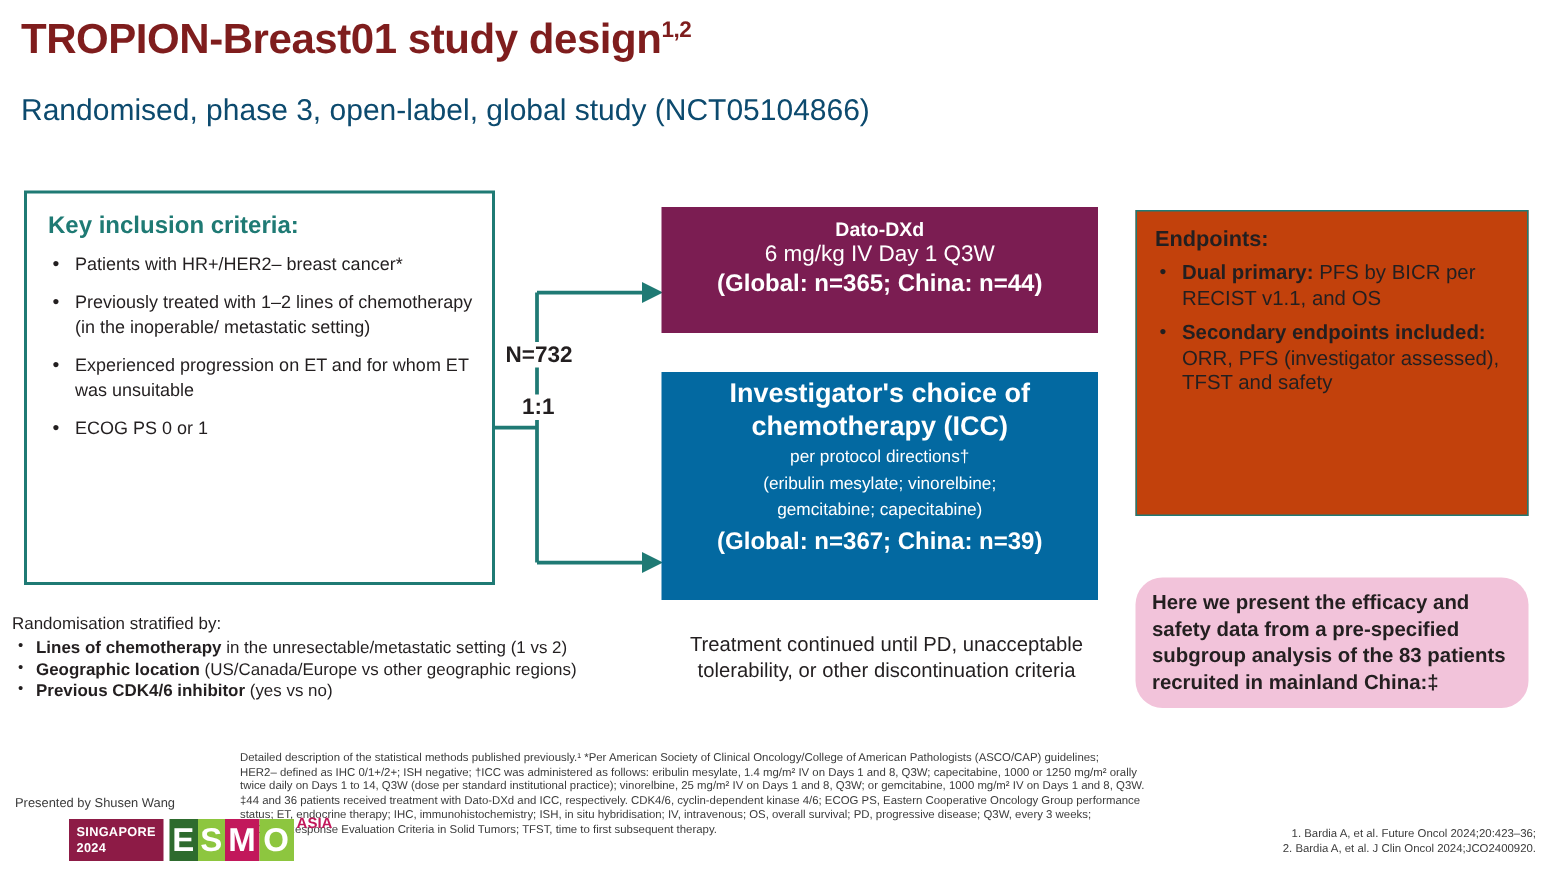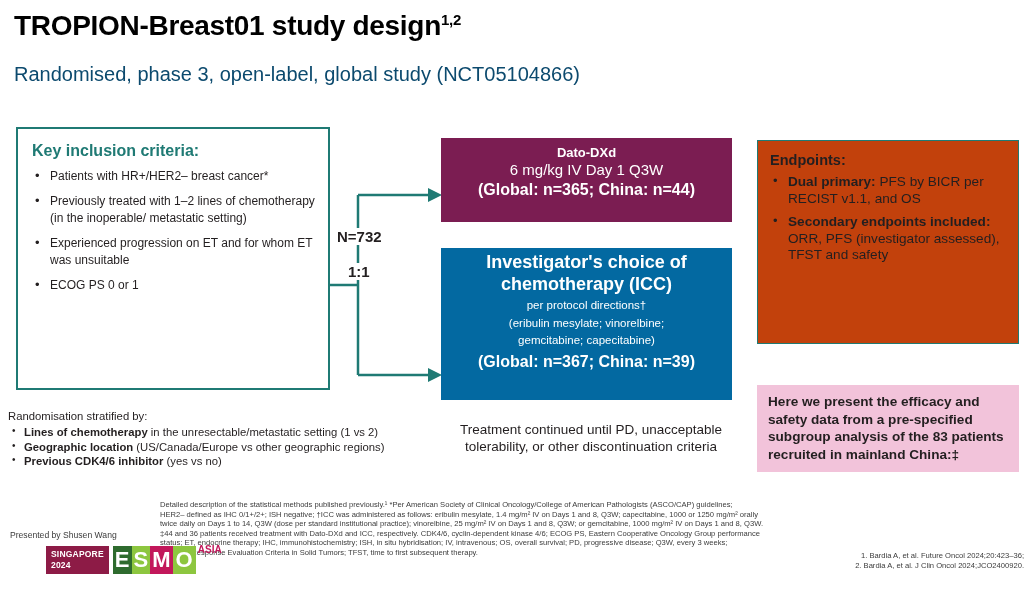--- a/index.html
+++ b/index.html
@@ -9,21 +9,21 @@
     font-family: "Liberation Sans", sans-serif;
     color: #231f20;
     position: relative;
     overflow: hidden;
   }
 
   
   #slide-title {
     position: absolute; left: 14px; top: 10px;
     font-size: 28px; font-weight: bold;
-    color: #000000; letter-spacing: -0.3px;
+    color: #7f1d1d; letter-spacing: -0.3px;
   }
   #slide-title sup { font-size: 15px; }
   #slide-subtitle {
     position: absolute; left: 14px; top: 63px;
     font-size: 20px; color: #0c4a6e;
   }
 
   
   #inclusion-box {
     position: absolute; left: 16px; top: 127px;
@@ -94,21 +94,21 @@
   }
   #endpoints-box h3 { font-size: 14.5px; font-weight: bold; margin-bottom: 6px; }
   #endpoints-box .bullet-list li { font-size: 13.6px; line-height: 16.5px; margin-bottom: 7px; }
   .lead { font-weight: bold; }
 
   
   #china-callout {
     position: absolute; left: 757px; top: 385px;
     width: 262px; height: 87px;
     background: #f2c3da; padding: 8px 9px 0 11px;
-    font-size: 13.6px; font-weight: bold; line-height: 17.5px;
+    font-size: 13.6px; font-weight: bold; line-height: 17.5px; border-radius: 18px;
   }
 
   
   #stratification { position: absolute; left: 8px; top: 410px; width: 420px; }
   #stratification .strat-head { font-size: 11.3px; margin-bottom: 3px; }
   #stratification ul { list-style: none; }
   #stratification li {
     position: relative; padding-left: 16px;
     font-size: 11.3px; line-height: 14.5px;
   }

